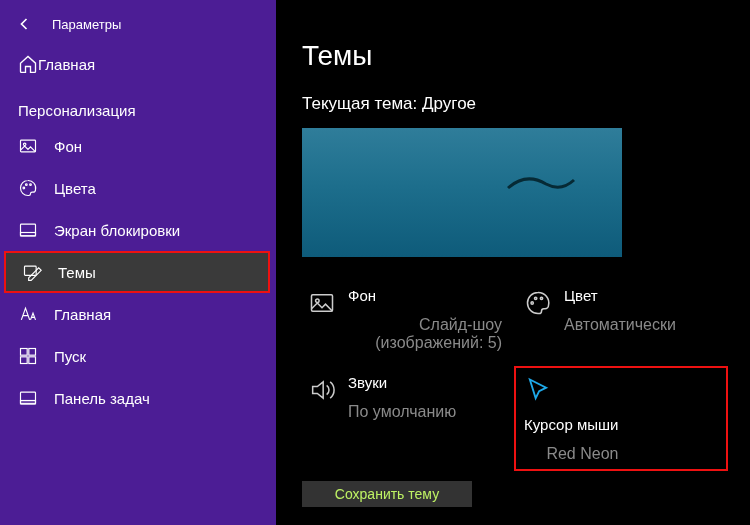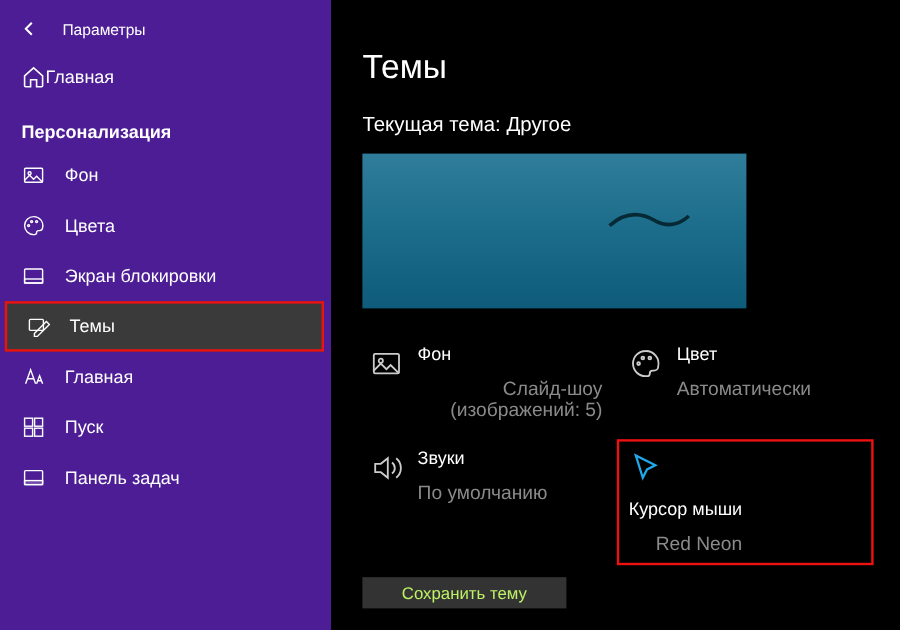--- a/index.html
+++ b/index.html
@@ -36,21 +36,21 @@
     display: flex; align-items: center;
     padding: 0 10px;
     color:#ccc;
   }
   .search-box input {
     flex: 1; background: transparent; border: none; outline: none;
     color: #ddd; font-size: 14px;
   }
   .section-title {
     padding: 18px 18px 6px 18px;
-    font-size: 15px; font-weight: 700;
+    font-size: 15px; font-weight: 400;
   }
   .nav { display:flex; flex-direction:column; }
   .nav-item {
     display: flex; align-items: center;
     gap: 16px;
     padding: 11px 18px;
     font-size: 15px;
     color: #fff;
   }
   .nav-item.selected {

